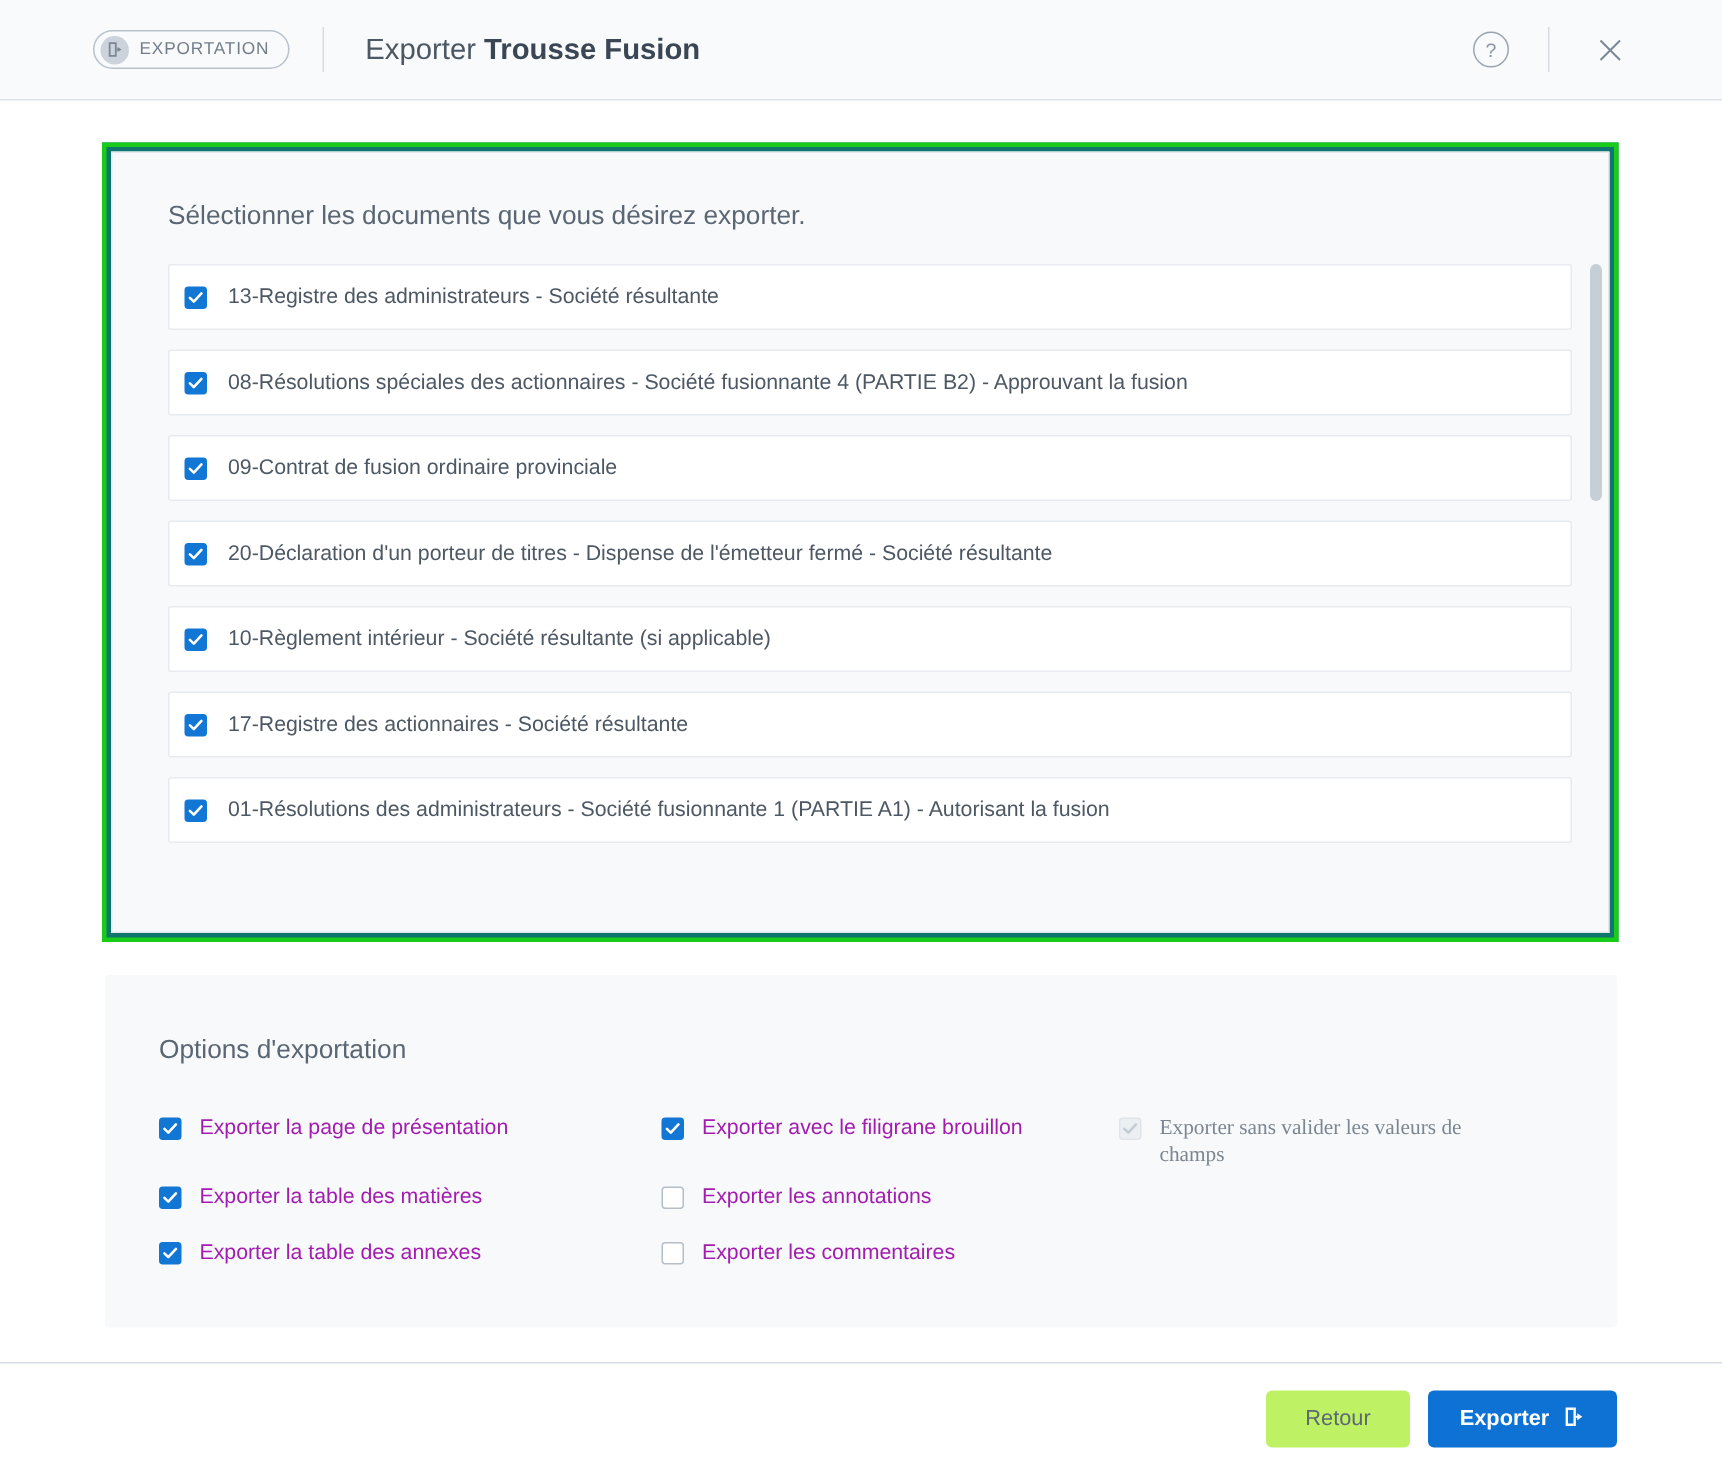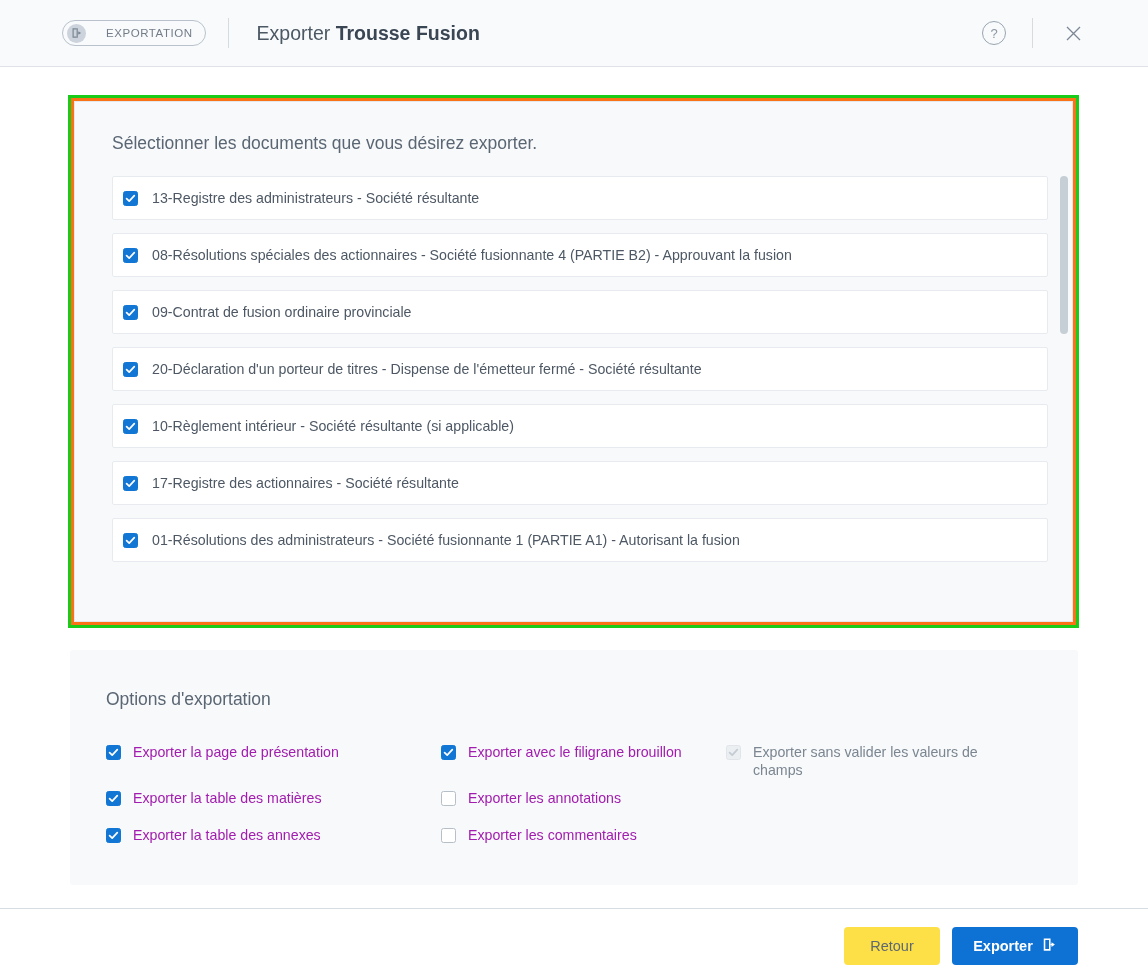--- a/index.html
+++ b/index.html
@@ -30,21 +30,21 @@
     align-items: center;
   }
   .badge {
     margin-left: 62px;
     height: 24px;
     padding: 0 12px 0 4px;
     border: 1px solid #b9c2cc;
     border-radius: 13px;
     display: flex;
     align-items: center;
-    gap: 20px;
+    gap: 7px;
     background: #f8fafb;
   }
   .badge-icon {
     width: 19px; height: 19px;
     border-radius: 50%;
     background: #ccd3dc;
     display: flex;
     align-items: center;
     justify-content: center;
   }
@@ -105,21 +105,21 @@
 
   
   .doc-region {
     position: absolute;
     left: 68px;
     top: 95px;
     width: 1011px;
     height: 533px;
     border: 3px solid #19cc19;
     box-sizing: border-box;
-    background: #f97316;
+    background: #0f766e;
     padding: 3px;
   }
   .doc-card {
     width: 100%;
     height: 100%;
     background: #f7f9fa;
     box-sizing: border-box;
     border: 1px solid #e4e8ec;
     position: relative;
     overflow: hidden;
@@ -237,41 +237,41 @@
     color: #a21caf;
     margin-left: 12px;
     line-height: 18px;
     margin-top: -2px;
   }
   .opt-label.disabled { color: #7b8691; }
   .opt-label.wrap { width: 238px; white-space: normal; }
 
   .col1 { left: 36px; }
   .col2 { left: 371px; }
-  .col3 { left: 656px; }
+  .col3 { left: 676px; font-family: Liberation Serif, serif; }
   .row1 { top: 95px; }
   .row2 { top: 141px; }
   .row3 { top: 178px; }
 
   
   .footer-sep {
     position: absolute;
     left: 0;
     top: 908px;
     width: 1148px;
     height: 1px;
     background: #d7dde3;
   }
   .btn-back {
     position: absolute;
     left: 844px;
     top: 927px;
     width: 96px;
     height: 38px;
-    background: #fde047;
+    background: #bef264;
     border: none;
     border-radius: 4px;
     font-family: inherit;
     font-size: 14.5px;
     color: #5d6874;
     cursor: pointer;
   }
   .btn-export {
     position: absolute;
     left: 952px;

